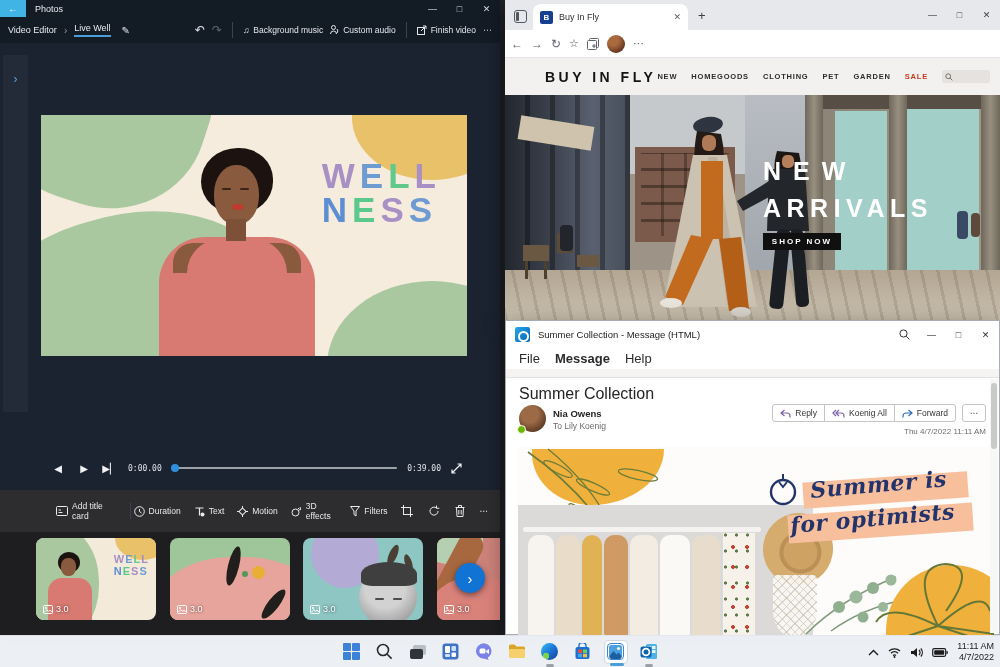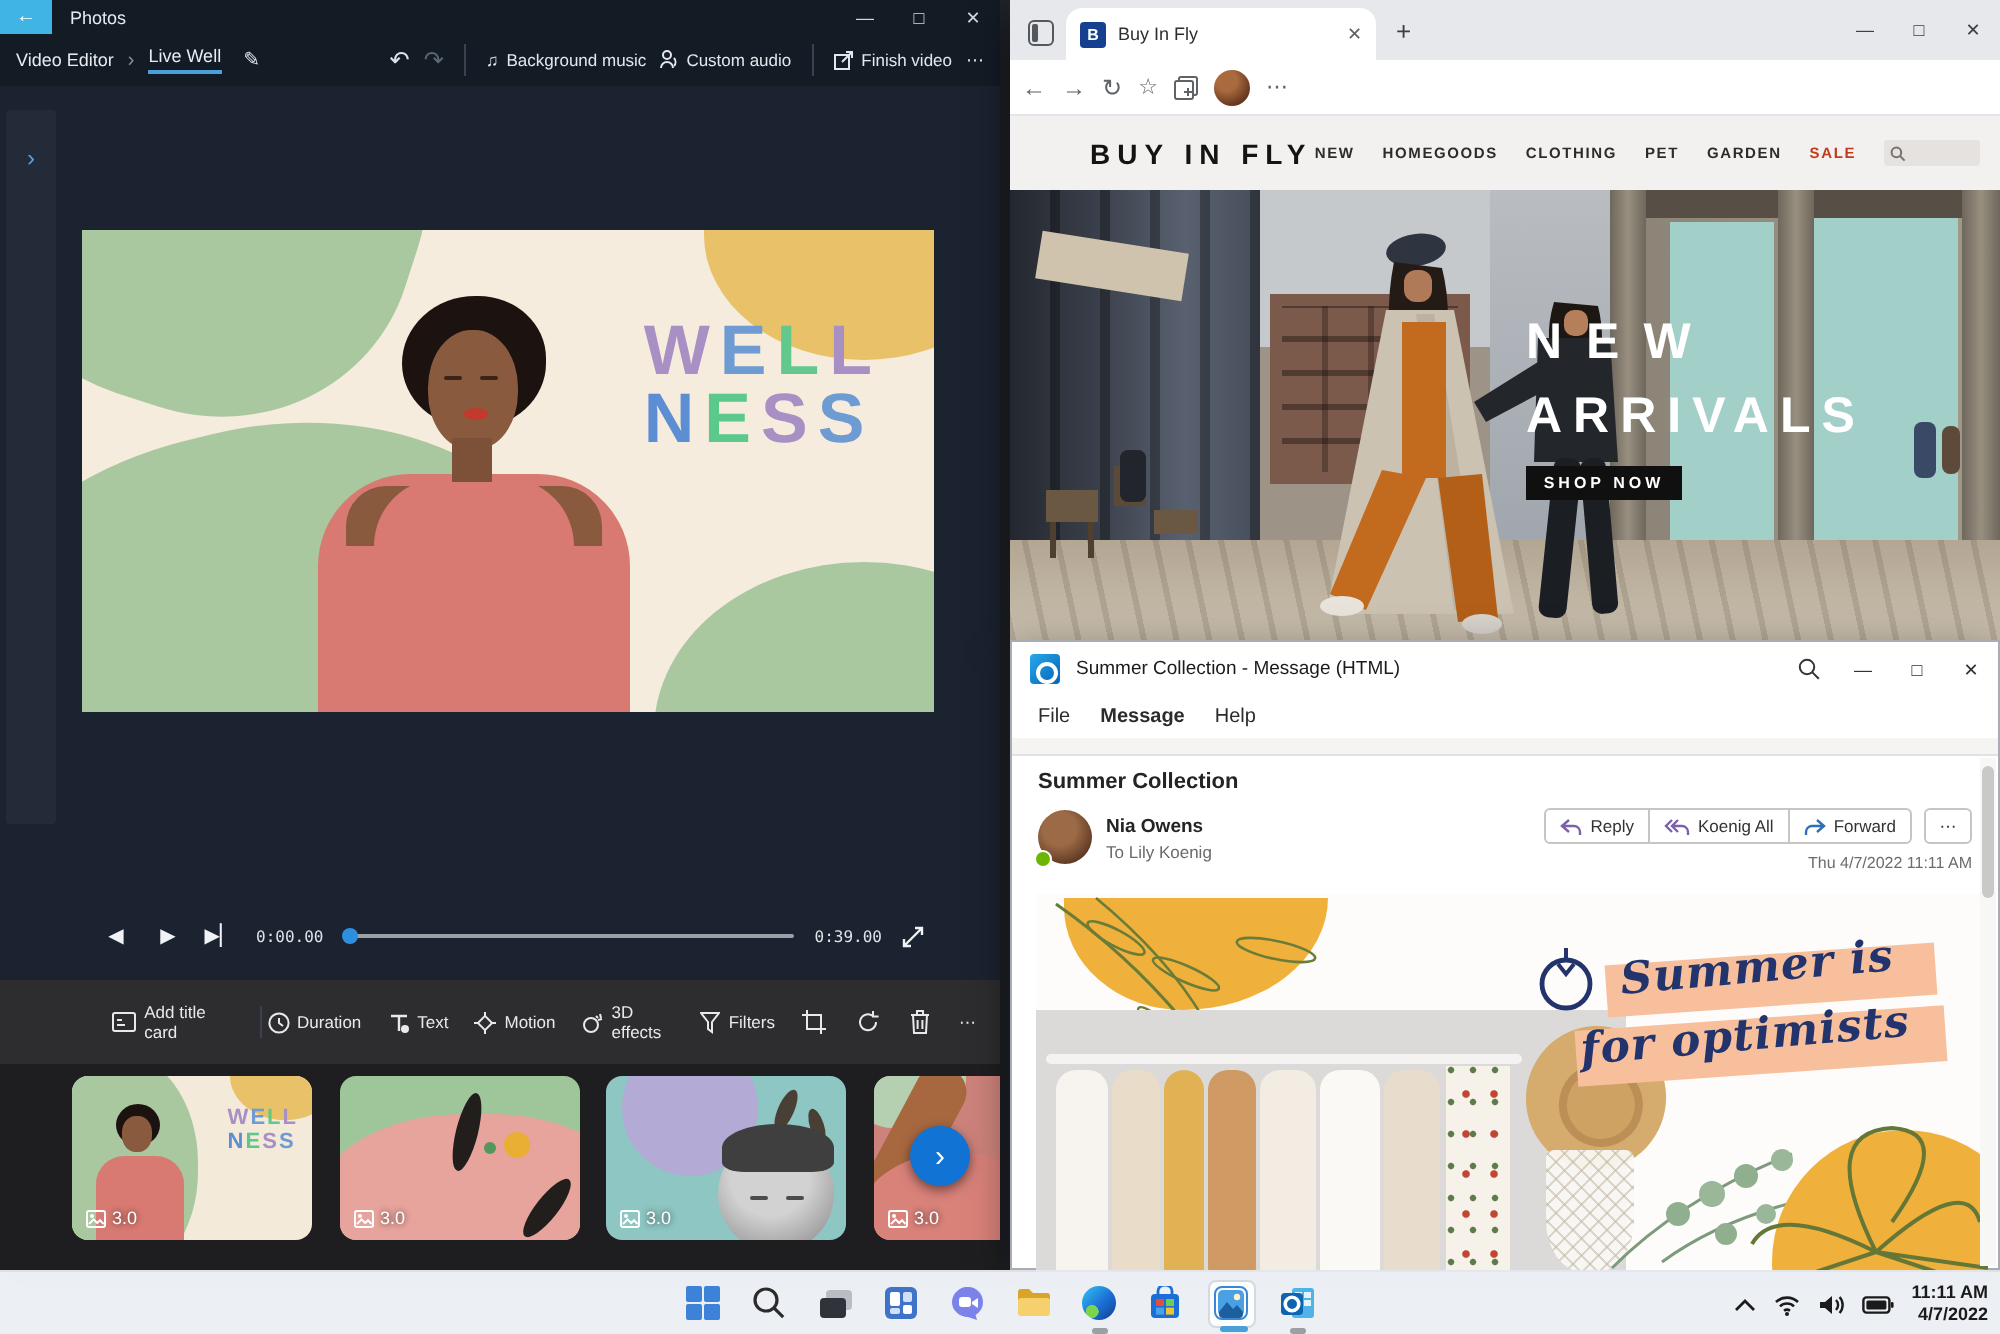--- a/index.html
+++ b/index.html
@@ -153,23 +153,23 @@
   .outlook { left:505px; top:320px; width:495px; height:315px; background:#fff;
     border:1px solid #a9adb3; }
   .ol-titlebar { height:27px; display:flex; align-items:center; padding-left:9px; }
   .ol-ico { width:15px; height:15px; border-radius:2px;
     background:linear-gradient(135deg,#28a8ea,#0364b8); position:relative; }
   .ol-ico::after { content:""; position:absolute; left:3px; top:4px; width:7px; height:7px;
     border:2px solid #fff; border-radius:50%; }
   .ol-title { font-size:9.5px; color:#1b1b1b; margin-left:8px; }
   .ol-titlebar .wcell { color:#333; }
   .ol-menubar { height:21px; display:flex; align-items:center; gap:15px; padding-left:13px;
-    font-size:10px; color:#2b2b2b; }
+    font-size:13px; color:#2b2b2b; }
   .ol-strip { height:9px; background:#f5f4f2; border-bottom:1px solid #e4e2e0; }
-  .subject { font-size:11px; font-weight:bold; color:#242424; margin:7px 0 0 13px; }
+  .subject { font-size:16px; font-weight:normal; color:#242424; margin:7px 0 0 13px; }
   .sender-avatar { position:absolute; left:13px; top:84px; width:27px; height:27px;
     border-radius:50%;
     background:radial-gradient(circle at 40% 35%, #9c6a46 0 35%, #5f3a24 75%, #31190e 100%); }
   .presence { position:absolute; left:-2px; bottom:-2px; width:9px; height:9px; border-radius:50%;
     background:#6bb700; border:1.5px solid #fff; }
   .sender-name { position:absolute; left:47px; top:87px; font-size:9.5px; font-weight:bold;
     color:#242424; }
   .sender-to { position:absolute; left:47px; top:100px; font-size:8.5px; color:#6b6b6b; }
   .ol-actions { position:absolute; right:13px; top:83px; display:flex; }
   .ol-btn { border:1px solid #c7c5c3; background:#fff; height:18px; display:flex;
@@ -216,21 +216,21 @@
     background:rgba(243,246,251,.97); border-top:1px solid rgba(0,0,0,.06);
     display:flex; align-items:center; justify-content:center; gap:9px; }
   .tb-ico { width:24px; height:24px; display:flex; align-items:center; justify-content:center;
     position:relative; }
   .runline { position:absolute; bottom:-3px; left:8px; width:8px; height:2.5px; border-radius:2px;
     background:#9aa0a6; }
   .runline.active { left:5px; width:14px; background:#4a9fd8; }
   .tb-ico.focused { background:#fbfdff; border:1px solid #d4d9e0; border-radius:4px; }
   .tray { position:absolute; right:6px; top:0; height:32px; display:flex; align-items:center;
     gap:9px; color:#1b1b1b; }
-  .clock { text-align:right; font-size:9px; line-height:1.25; color:#1b1b1b;font-weight:bold; }
+  .clock { text-align:right; font-size:9px; line-height:1.25; color:#1b1b1b; }
 </style>
 </head>
 <body>
 
 <div class="win photos">
   <div class="pw-titlebar">
     <div class="pw-back">←</div>
     <div class="pw-title">Photos</div>
     <div style="flex:1"></div>
     <div class="wcell">—</div>

